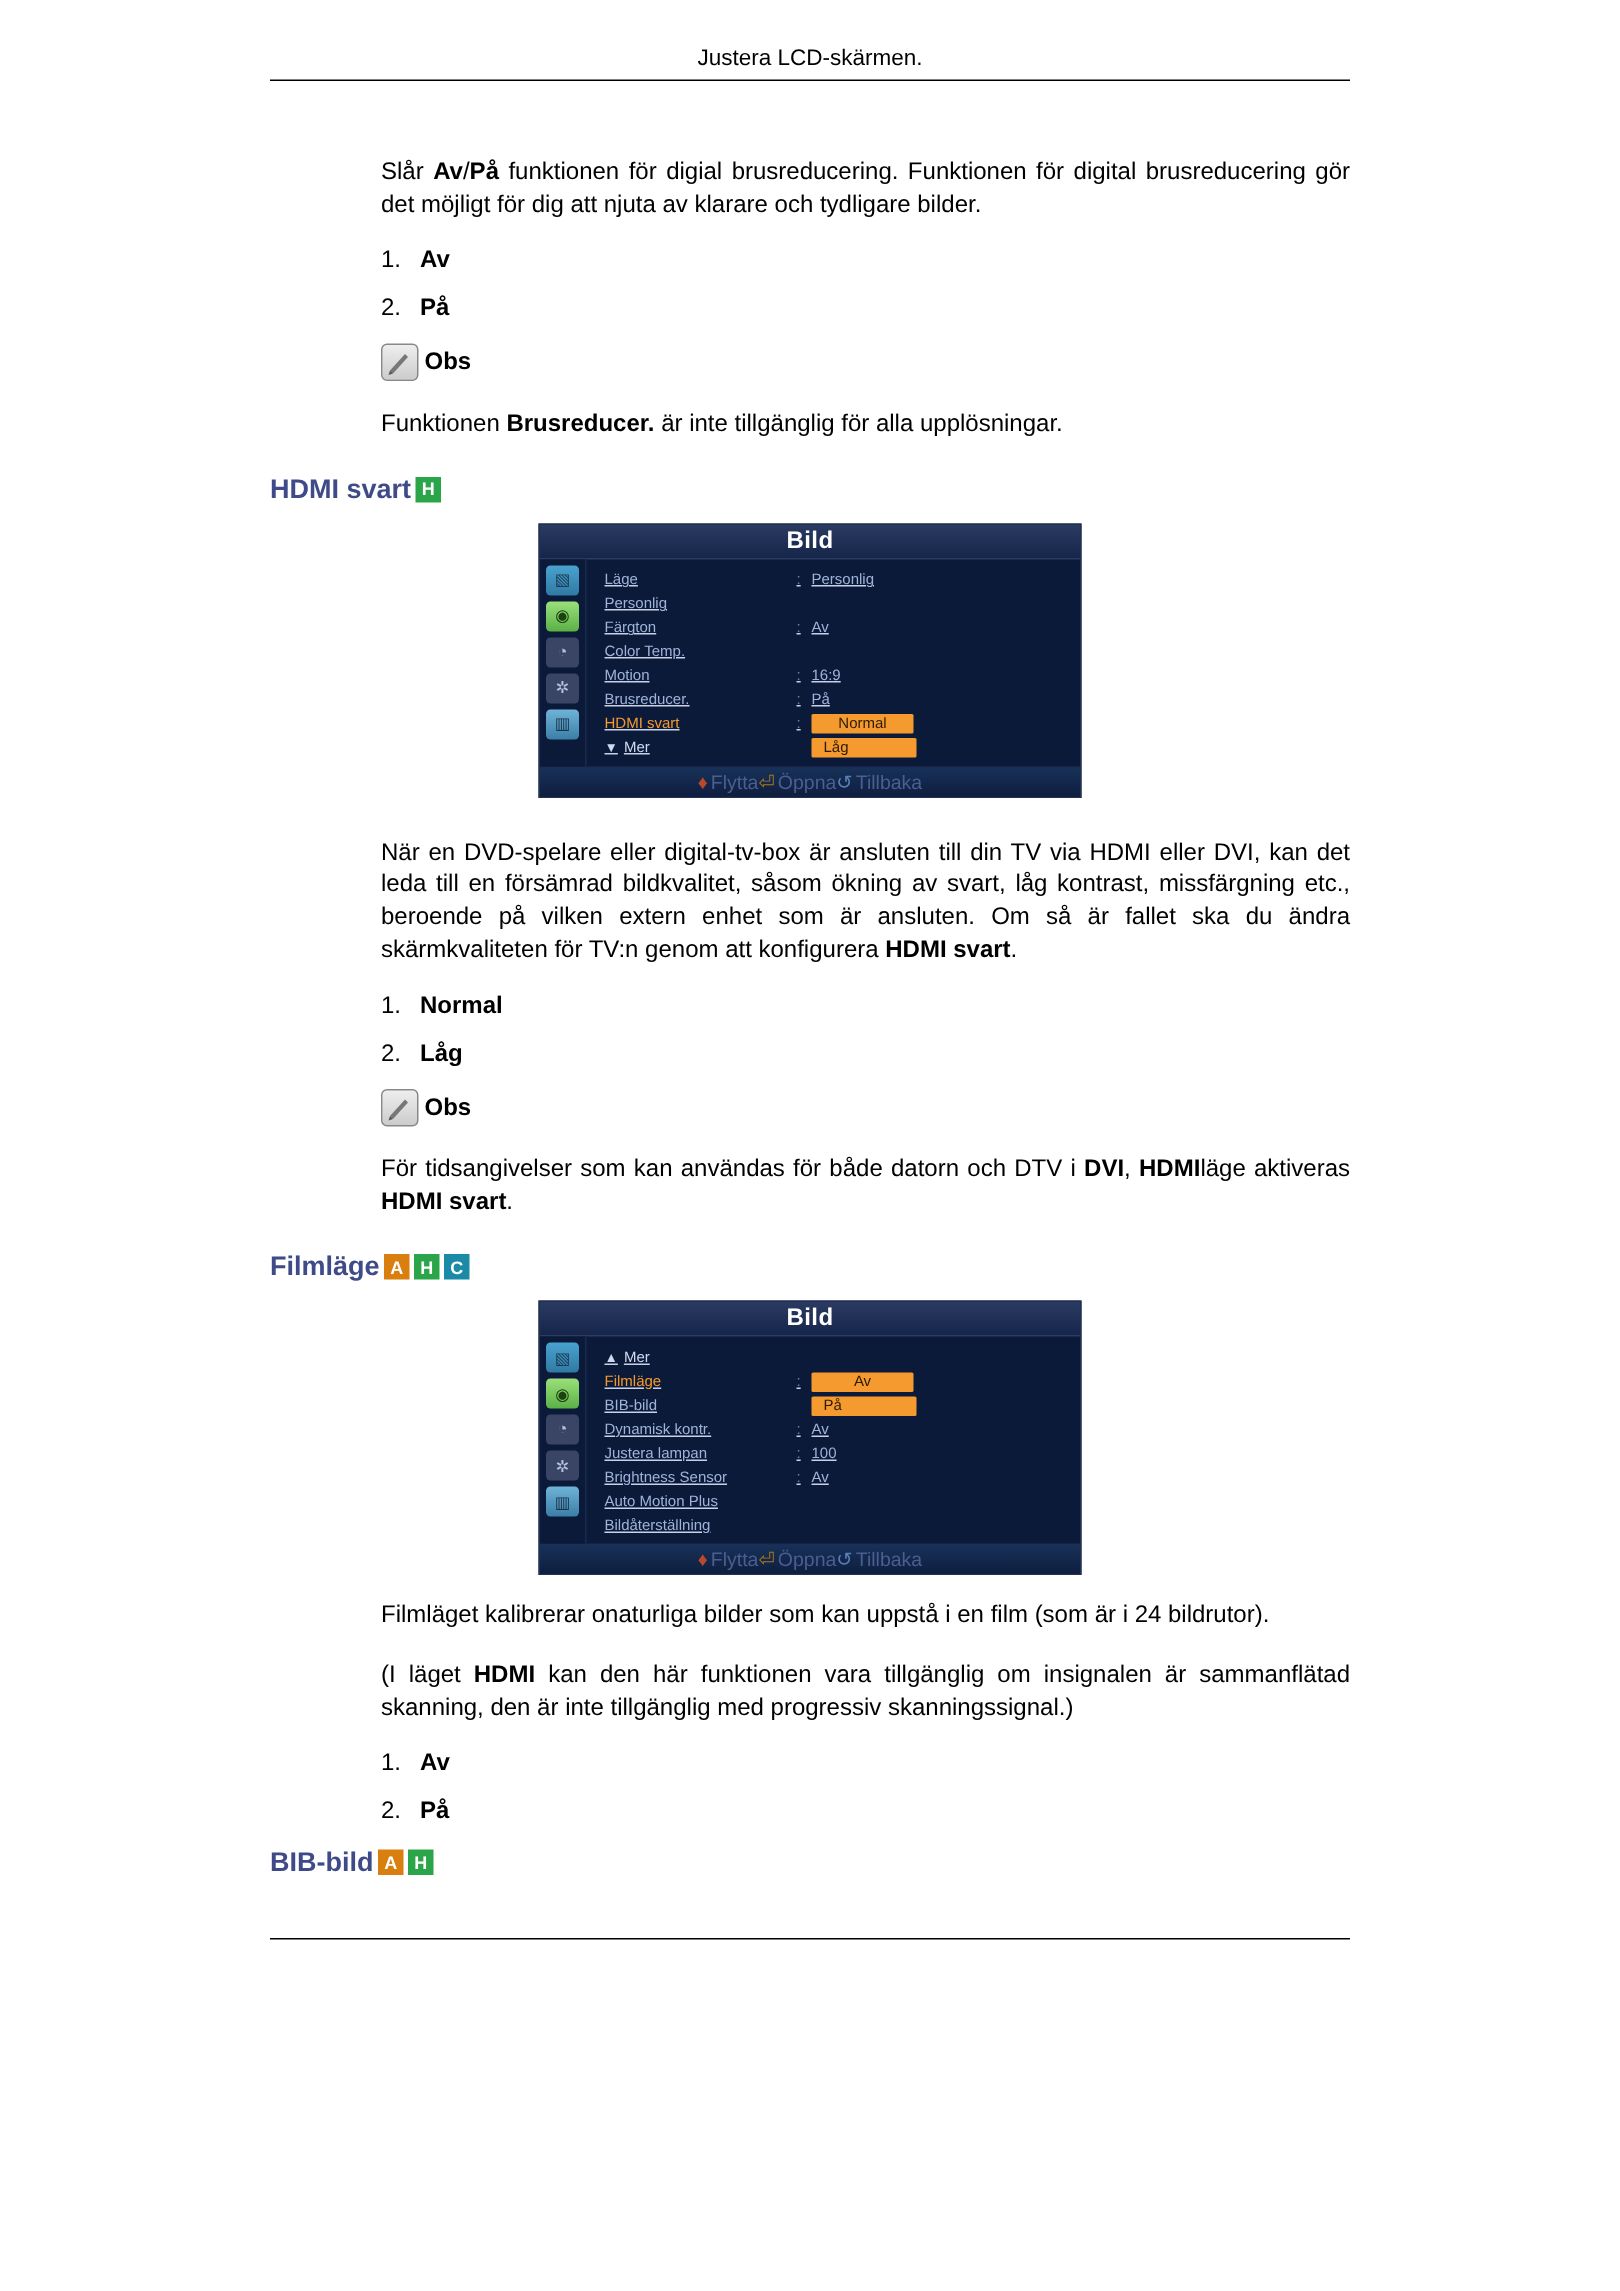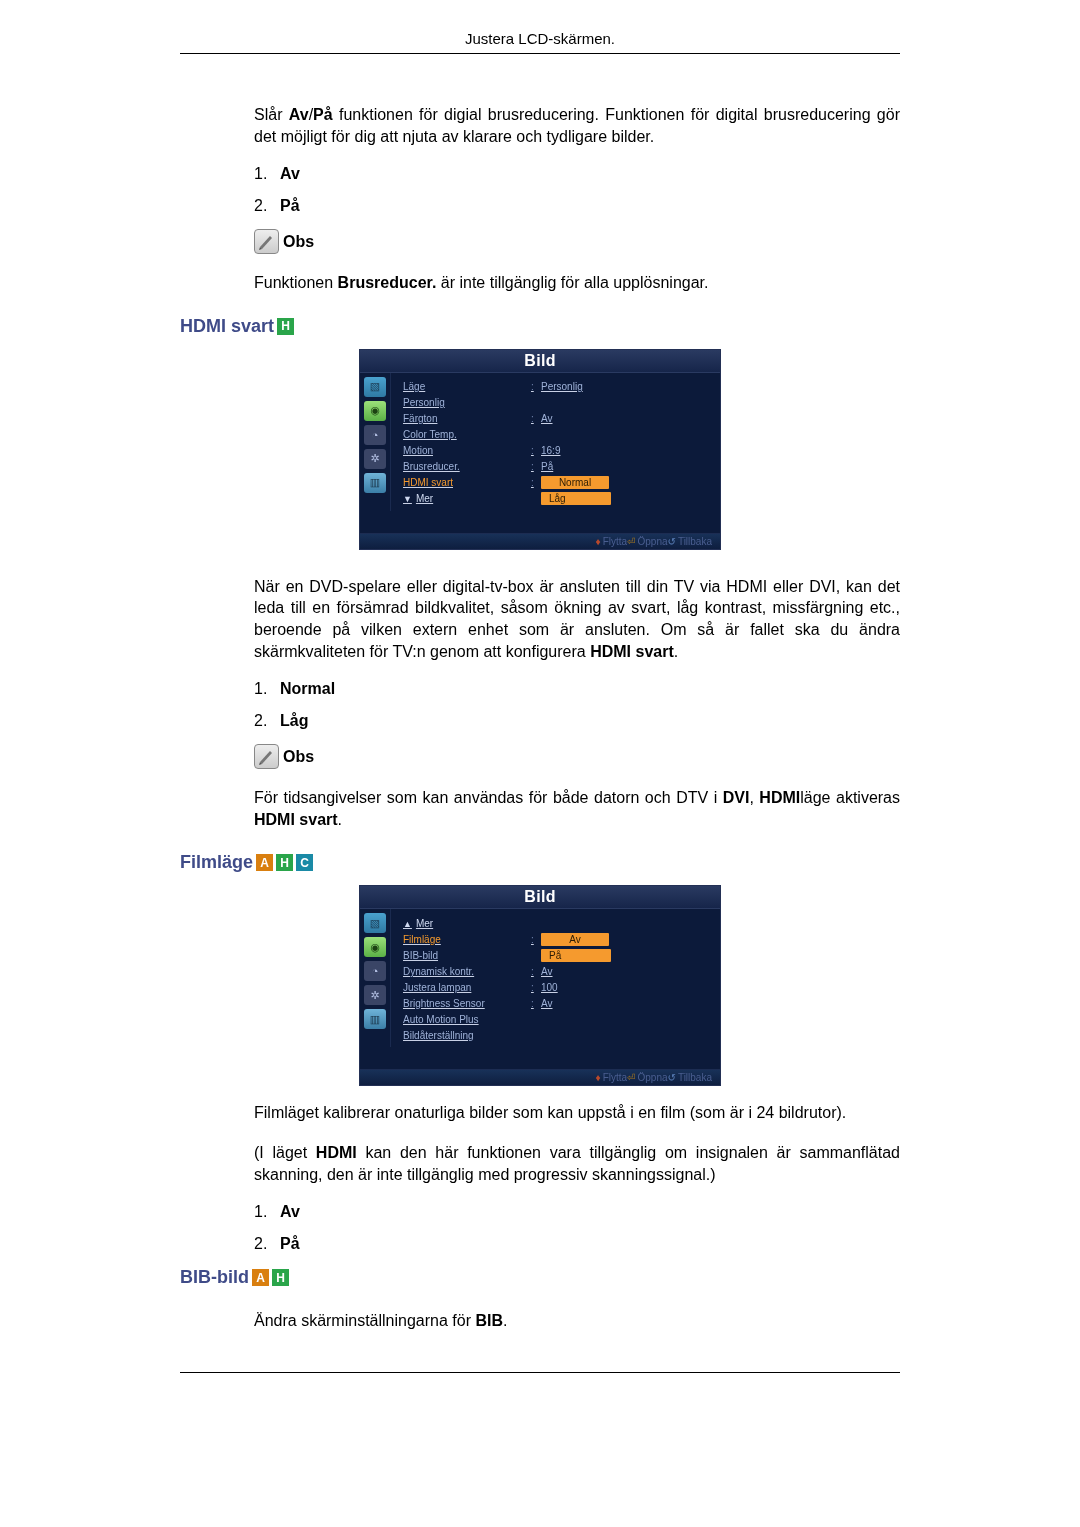--- a/index.html
+++ b/index.html
@@ -133,27 +133,26 @@
     color:#2b1c04;
     padding: 0 18px 0 8px;
     border-radius:1px;
     line-height:13px;
     min-width: 44px;
     position: relative;
   }
   .osd-more { color:#cfd9f0; font-size:10px; }
   .osd-more .arrow { font-size:9px; margin-right:4px; color:#cfd9f0; }
   .osd-footer {
-    display:flex; justify-content:flex-end;
+    display:flex; justify-content:center;
     background: linear-gradient(#183158,#0e1e3f);
     color:#4a5e90;
-    font-size:10px;
+    font-size:13px;
     padding: 2px 8px;
     border-top:1px solid #1c2c52;
-    margin-top:22px;
   }
   .osd-footer span b { color:#b8492c; font-weight: normal; margin-right:2px;}
   .osd-footer span i { color:#a9791f; font-style:normal; margin-right:2px;}
   .osd-footer span u { color:#5a7fb8; text-decoration:none; margin-right:2px;}
 </style>
 </head>
 <body>
 
 <div class="page">
   <div class="header-area">
@@ -341,21 +340,16 @@
         <li><span class="n">1.</span><span class="bold">Av</span></li>
         <li><span class="n">2.</span><span class="bold">På</span></li>
       </ol>
     </div>
 
     <div class="section-title" style="margin-top:10px">
       <span>BIB-bild</span>
       <span class="badge A">A</span>
       <span class="badge H">H</span>
     </div>
-    <div class="indented">
-      <p class="para-tight" style="margin-top:22px">
-        <span>Ändra skärminställningarna för </span><span class="bold">BIB</span><span>.</span>
-      </p>
-    </div>
   </div>
 
   <div class="footer-line"></div>
 </div>
 
 </body></html>

